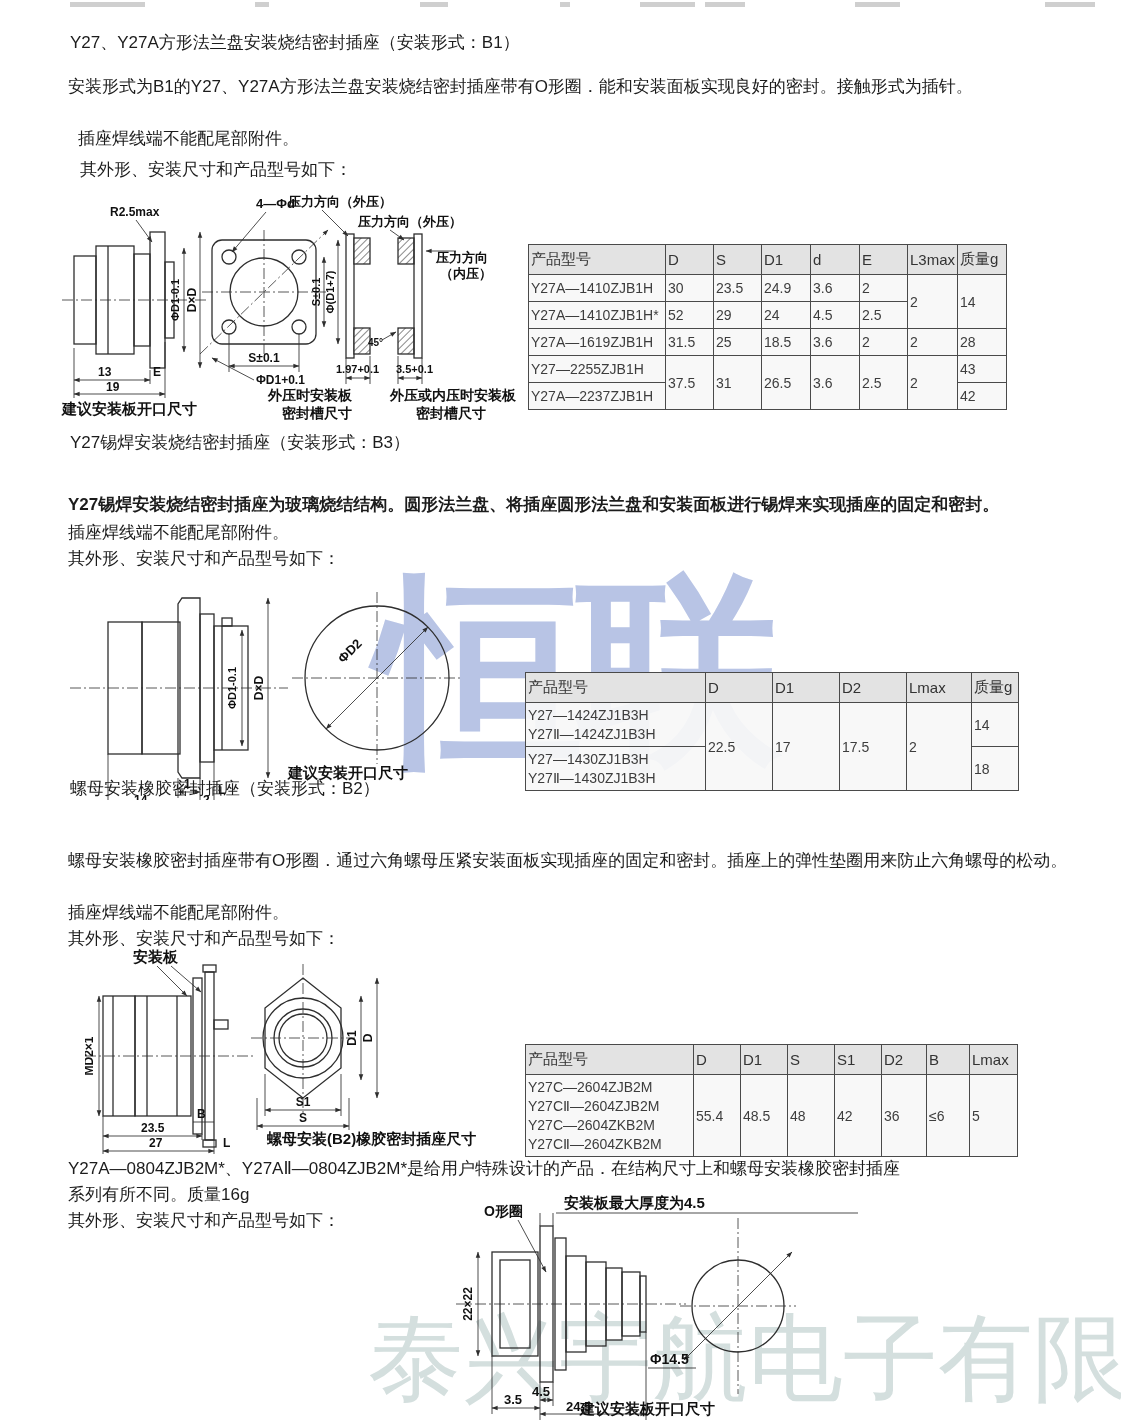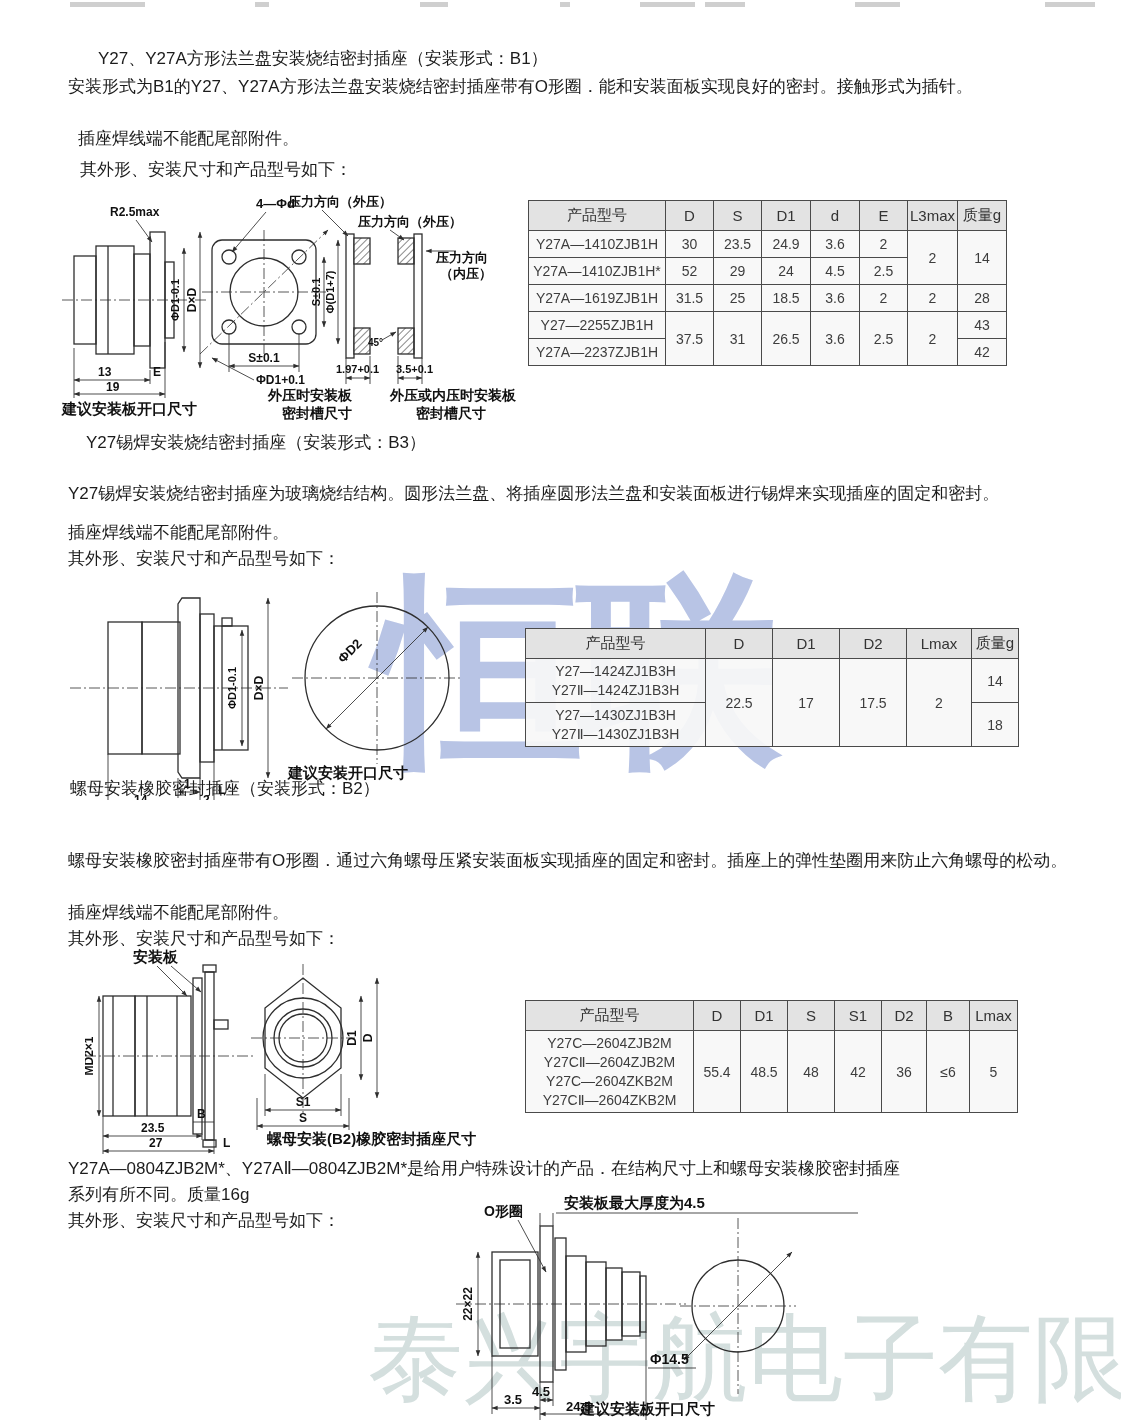--- a/index.html
+++ b/index.html
@@ -14,21 +14,21 @@
     z-index:0;font-family:"Liberation Serif","DejaVu Serif",serif;
     font-weight:bold;font-size:205px;line-height:1;letter-spacing:-6px;
     color:#b8c4e5;user-select:none;white-space:nowrap;
   }
   .wm-bottom{
     z-index:0;font-family:"Liberation Serif","DejaVu Serif",serif;
     font-size:95px;line-height:1;color:#d4dfde;letter-spacing:0px;
     user-select:none;white-space:nowrap;
   }
   table.spec{border-collapse:collapse;table-layout:fixed;z-index:2;position:absolute;
-    font-size:14px;color:#3d3d3d;text-align:center;background:transparent;}
+    font-size:14px;color:#3d3d3d;text-align:left;background:transparent;margin-top:44px;}
   table.spec th,table.spec td{border:1px solid #4a4a4a;padding:0 2px;overflow:hidden;}
   table.spec th{background:#e3e3e3;font-weight:normal;font-size:15px;height:29px;color:#333;}
   table.spec td{background:rgba(247,247,247,0.92);}
   .mline{line-height:19px;display:block;}
   .dwg{position:absolute;z-index:1;}
   .dwg line,.dwg rect,.dwg circle,.dwg path,.dwg polygon,.dwg polyline{
     stroke:#2e2e2e;fill:none;stroke-width:1.3;}
   .dwg .dim{stroke-width:0.85;}
   .dwg .cl{stroke-width:0.8;stroke-dasharray:11 3 2 3;}
   .dwg .hat{fill:url(#hatch);}
@@ -60,21 +60,21 @@
   <div class="frag" style="left:560px;width:10px"></div>
   <div class="frag" style="left:640px;width:55px"></div>
   <div class="frag" style="left:705px;width:40px"></div>
   <div class="frag" style="left:855px;width:45px"></div>
   <div class="frag" style="left:1045px;width:50px"></div>
 </div>
 
 <div class="abs wm-center" style="left:378px;top:570px;">恒联</div>
 <div class="abs wm-bottom" style="left:368px;top:1312px;">泰兴宇航电子有限公司</div>
 
-<div class="abs txt" style="left:70px;top:46px;margin-left:28px;">Y27、Y27A方形法兰盘安装烧结密封插座（安装形式：B1）</div>
+<div class="abs txt" style="left:70px;top:30px;">Y27、Y27A方形法兰盘安装烧结密封插座（安装形式：B1）</div>
 <div class="abs txt" style="left:68px;top:74px;width:1050px;">安装形式为B1的Y27、Y27A方形法兰盘安装烧结密封插座带有O形圈．能和安装面板实现良好的密封。接触形式为插针。</div>
 <div class="abs txt" style="left:78px;top:126px;">插座焊线端不能配尾部附件。</div>
 <div class="abs txt" style="left:80px;top:157px;">其外形、安装尺寸和产品型号如下：</div>
 
 <svg class="dwg" style="left:60px;top:192px;" width="465" height="236" viewBox="0 0 465 236">
   <g>
     <line class="cl" x1="2" y1="108" x2="146" y2="108"></line>
     <rect x="14" y="64" width="22" height="88"></rect>
     <rect x="36" y="54" width="38" height="108"></rect>
     <line x1="48" y1="54" x2="48" y2="162"></line>
@@ -216,22 +216,22 @@
   <tr style="height:27px">
     <td>Y27A—2237ZJB1H</td>
     <td>42</td>
   </tr>
 </tbody>
   </table>
 
 <div class="abs txt" style="left:528px;top:366px;line-height:28px;width:575px;">
 </div>
 
-<div class="abs txt" style="left:86px;top:430px;">Y27锡焊安装烧结密封插座（安装形式：B3）</div>
-<div class="abs txt" style="left:68px;top:481px;width:1050px;">Y27锡焊安装烧结密封插座为玻璃烧结结构。圆形法兰盘、将插座圆形法兰盘和安装面板进行锡焊来实现插座的固定和密封。</div>
+<div class="abs txt" style="left:70px;top:430px;">Y27锡焊安装烧结密封插座（安装形式：B3）</div>
+<div class="abs txt" style="left:68px;top:492px;width:1050px;font-weight:bold;">Y27锡焊安装烧结密封插座为玻璃烧结结构。圆形法兰盘、将插座圆形法兰盘和安装面板进行锡焊来实现插座的固定和密封。</div>
 <div class="abs txt" style="left:68px;top:520px;">插座焊线端不能配尾部附件。</div>
 <div class="abs txt" style="left:68px;top:546px;">其外形、安装尺寸和产品型号如下：</div>
 
 <svg class="dwg" style="left:70px;top:582px;" width="450" height="218" viewBox="0 0 450 218">
   <g>
     <line class="cl" x1="0" y1="106" x2="218" y2="106"></line>
     <rect x="38" y="40" width="34" height="132"></rect>
     <rect x="72" y="40" width="38" height="132"></rect>
     <path d="M112,16 L130,16 L130,196 L112,196 L108,190 L108,22 Z"></path>
     <rect x="130" y="32" width="14" height="148"></rect>

